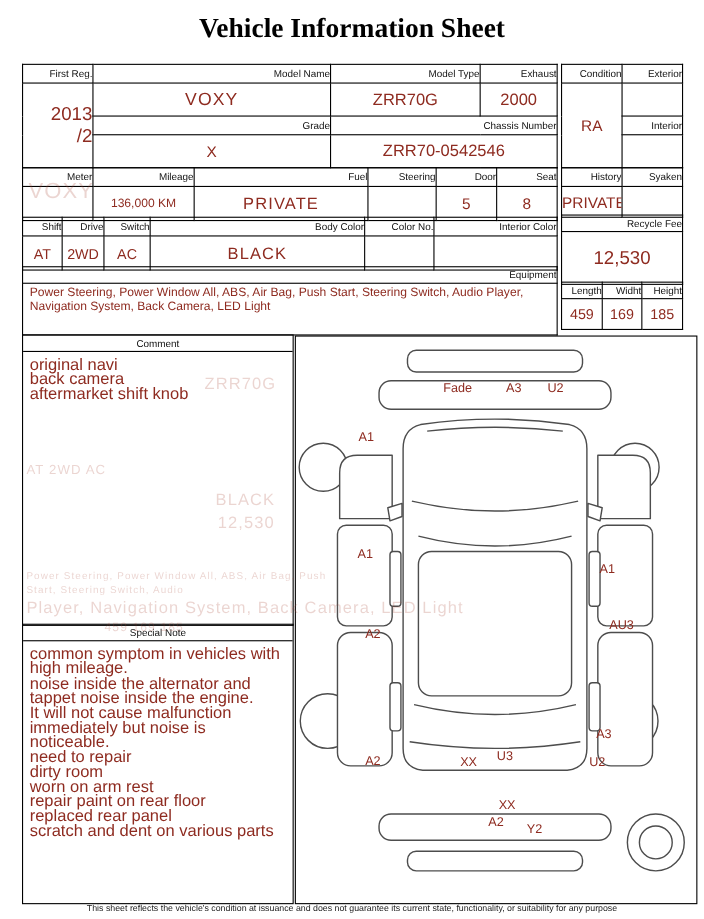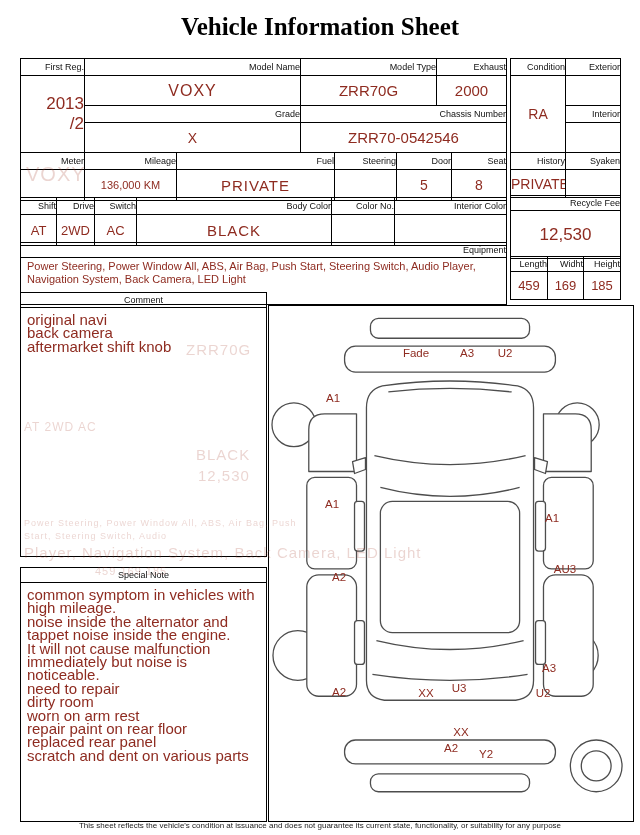--- a/index.html
+++ b/index.html
@@ -203,21 +203,21 @@
     <td class="lbl">Height</td>
   </tr>
   <tr class="r27">
     <td class="val v13">459</td>
     <td class="val v13">169</td>
     <td class="val v13">185</td>
   </tr>
 </tbody>
   </table>
 
-<div class="abs box" style="left:20px;top:292px;width:245px;height:263px">
+<div class="abs box" style="left:20px;top:304px;width:245px;height:263px">
   <div class="box-hd">Comment</div>
   <div class="box-bd">
 
   <div class="line">original navi</div>
       <div class="line">back camera</div>
       <div class="line">aftermarket shift knob</div>
     </div>
 </div>
 
 <div class="abs box" style="left:20px;top:567px;width:245px;height:253px">

